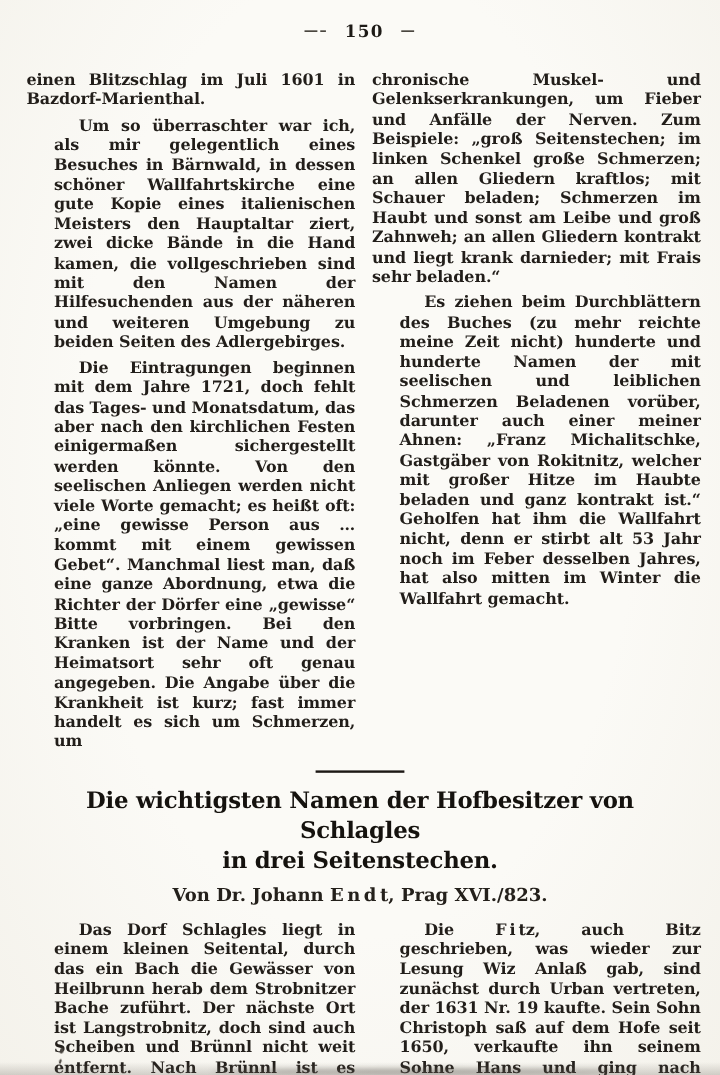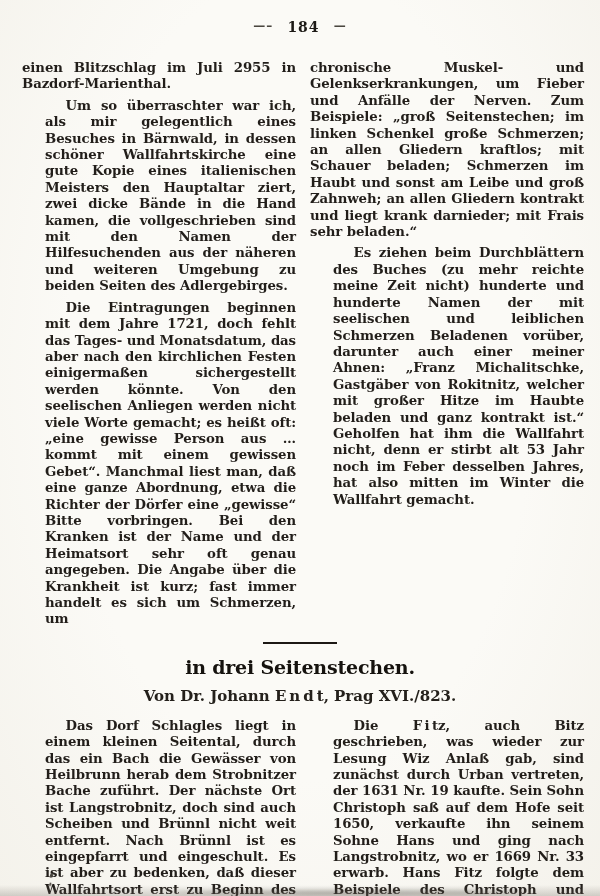--- a/index.html
+++ b/index.html
@@ -115,39 +115,40 @@
     pointer-events: none;
   }
 </style>
 </head>
 <body>
 
 <div class="page">
 
   <div class="page-header">
     <span class="dash">—–</span>
-    <span class="pagenum">184</span>
+    <span class="pagenum">150</span>
     <span class="dash">—</span>
   </div>
 
   <section class="cols article1-cols">
     <div class="col">
-      <p class="para cont">einen Blitzschlag im Juli 2955 in Bazdorf-Marienthal.</p>
+      <p class="para cont">einen Blitzschlag im Juli 1601 in Bazdorf-Marienthal.</p>
       <p class="para indent">Um so überraschter war ich, als mir gelegentlich eines Besuches in Bärnwald, in dessen schöner Wallfahrtskirche eine gute Kopie eines italienischen Meisters den Hauptaltar ziert, zwei dicke Bände in die Hand kamen, die vollgeschrieben sind mit den Namen der Hilfesuchenden aus der näheren und weiteren Umgebung zu beiden Seiten des Adlergebirges.</p>
       <p class="para indent">Die Eintragungen beginnen mit dem Jahre 1721, doch fehlt das Tages- und Monatsdatum, das aber nach den kirchlichen Festen einigermaßen sichergestellt werden könnte. Von den seelischen Anliegen werden nicht viele Worte gemacht; es heißt oft: „eine gewisse Person aus … kommt mit einem gewissen Gebet“. Manchmal liest man, daß eine ganze Abordnung, etwa die Richter der Dörfer eine „gewisse“ Bitte vorbringen. Bei den Kranken ist der Name und der Heimatsort sehr oft genau angegeben. Die Angabe über die Krankheit ist kurz; fast immer handelt es sich um Schmerzen, um</p>
     </div>
     <div class="col">
       <p class="para cont">chronische Muskel- und Gelenkserkrankungen, um Fieber und Anfälle der Nerven. Zum Beispiele: „groß Seitenstechen; im linken Schenkel große Schmerzen; an allen Gliedern kraftlos; mit Schauer beladen; Schmerzen im Haubt und sonst am Leibe und groß Zahnweh; an allen Gliedern kontrakt und liegt krank darnieder; mit Frais sehr beladen.“</p>
       <p class="para indent">Es ziehen beim Durchblättern des Buches (zu mehr reichte meine Zeit nicht) hunderte und hunderte Namen der mit seelischen und leiblichen Schmerzen Beladenen vorüber, darunter auch einer meiner Ahnen: „Franz Michalitschke, Gastgäber von Rokitnitz, welcher mit großer Hitze im Haubte beladen und ganz kontrakt ist.“ Geholfen hat ihm die Wallfahrt nicht, denn er stirbt alt 53 Jahr noch im Feber desselben Jahres, hat also mitten im Winter die Wallfahrt gemacht.</p>
     </div>
   </section>
 
   <div class="divider"></div>
 
   <h1 class="title">
+    <span class="title-line">Die wichtigsten Namen der Hofbesitzer von Schlagles</span>
     <span class="title-line">in drei Seitenstechen.</span>
   </h1>
 
   <div class="byline">Von Dr. Johann E n d t, Prag XVI./823.</div>
 
   <section class="cols article2-cols">
     <div class="col">
       <p class="para indent">Das Dorf Schlagles liegt in einem kleinen Seitental, durch das ein Bach die Gewässer von Heilbrunn herab dem Strobnitzer Bache zuführt. Der nächste Ort ist Langstrobnitz, doch sind auch Scheiben und Brünnl nicht weit entfernt. Nach Brünnl ist es eingepfarrt und eingeschult. Es ist aber zu bedenken, daß dieser Wallfahrtsort erst zu Beginn des 18. Jahrhunderts begründet worden ist.</p>
 
     </div>

